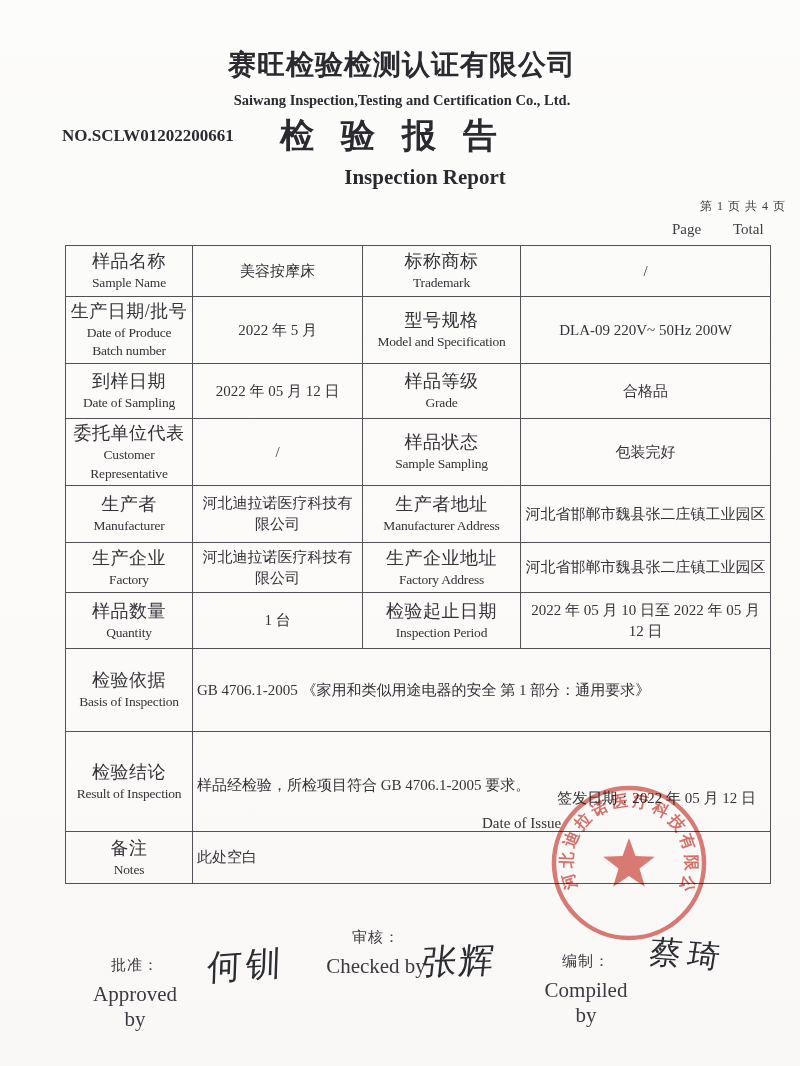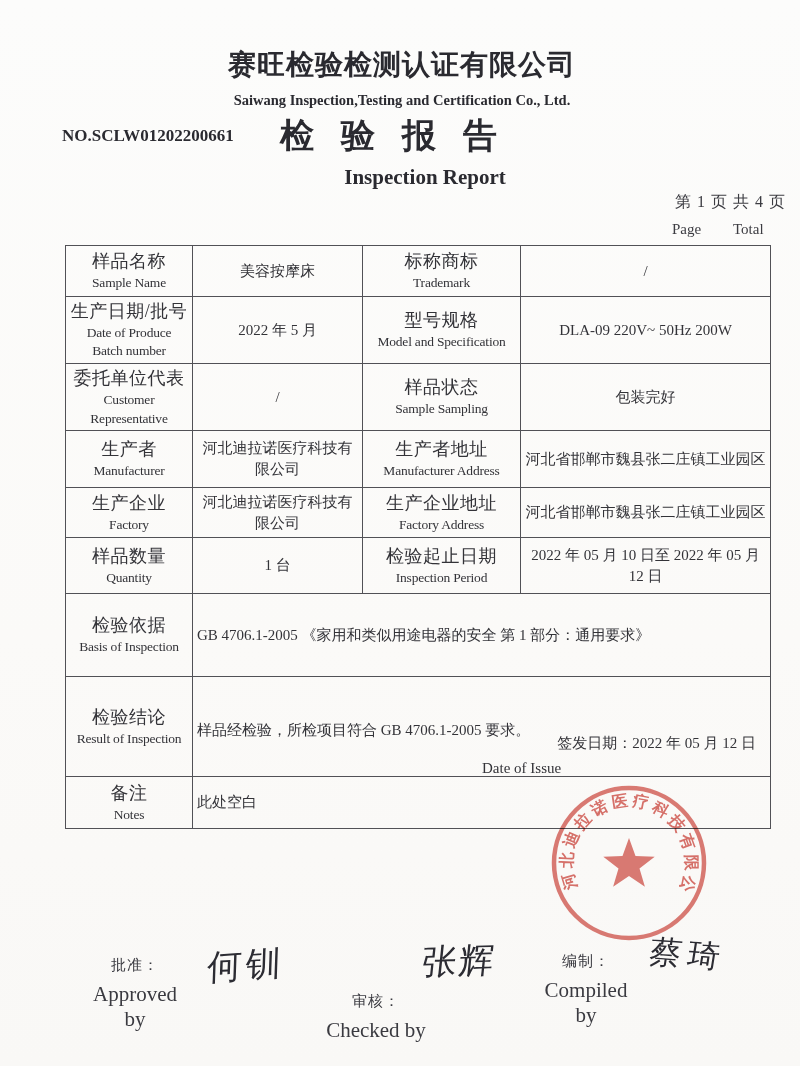--- a/index.html
+++ b/index.html
@@ -30,22 +30,22 @@
   }
   .title-zh {
     position:absolute; top:113px; left:280px;
     font-size:34px; font-weight:bold; letter-spacing:27px; color:#2a2a30; white-space:nowrap;
   }
   .title-en {
     position:absolute; top:165px; left:425px; transform:translateX(-50%);
     font-size:21px; font-weight:bold; color:#2a2a30; white-space:nowrap;
   }
   .page-line {
-    position:absolute; top:192px; right:14px;
-    font-size:16px; letter-spacing:1px; color:#3c3c42; white-space:nowrap;
+    position:absolute; top:198px; right:14px;
+    font-size:12px; letter-spacing:1px; color:#3c3c42; white-space:nowrap;
   }
   .pg-word { position:absolute; top:221px; font-size:15px; color:#3c3c42; }
   .pg-page { left:672px; }
   .pg-total { left:733px; }
 
   
   table.rt {
     position:absolute; top:245px; left:65px;
     width:705px; border-collapse:collapse; table-layout:fixed;
   }
@@ -82,21 +82,21 @@
   .stamp {
     position:absolute; left:547px; top:781px; width:164px; height:164px;
     mix-blend-mode:multiply; opacity:0.88; pointer-events:none;
   }
 
   
   .sig-group { position:absolute; text-align:center; color:#3a3a40; }
   .sig-group .sg-zh { font-size:15px; letter-spacing:1px; }
   .sig-group .sg-en { font-size:21px; margin-top:7px; }
   .g1 { left:85px;  top:956px; width:100px; }
-  .g2 { left:326px; top:992px; width:100px; }
+  .g2 { left:326px; top:928px; width:100px; }
   .g3 { left:533px; top:952px; width:106px; }
   .signature {
     position:absolute; font-size:35px; color:#2c2c33;
     white-space:nowrap; line-height:1;
   }
   .s1 { left:207px; top:948px; transform:rotate(-4deg) skewX(-6deg); letter-spacing:4px; }
   .s2 { left:422px; top:944px; transform:rotate(-2deg) skewX(-8deg); letter-spacing:2px; }
   .s3 { left:650px; top:938px; transform:rotate(4deg) skewX(-5deg); letter-spacing:6px; font-size:32px; }
 </style>
 </head>
@@ -138,20 +138,32 @@
           <div class="zh">生产日期/批号</div>
           <div class="en">Date of Produce Batch number</div>
         </td>
         <td class="val">2022 年 5 月</td>
         <td class="lbl">
           <div class="zh">型号规格</div>
           <div class="en">Model and Specification</div>
         </td>
         <td class="val">DLA-09 220V~ 50Hz 200W</td>
       </tr>
+      <tr class="r2">
+        <td class="lbl">
+          <div class="zh">到样日期</div>
+          <div class="en">Date of Sampling</div>
+        </td>
+        <td class="val">2022 年 05 月 12 日</td>
+        <td class="lbl">
+          <div class="zh">样品等级</div>
+          <div class="en">Grade</div>
+        </td>
+        <td class="val">合格品</td>
+      </tr>
       <tr class="r3">
         <td class="lbl">
           <div class="zh">委托单位代表</div>
           <div class="en">Customer Representative</div>
         </td>
         <td class="val">/</td>
         <td class="lbl">
           <div class="zh">样品状态</div>
           <div class="en">Sample Sampling</div>
         </td>

